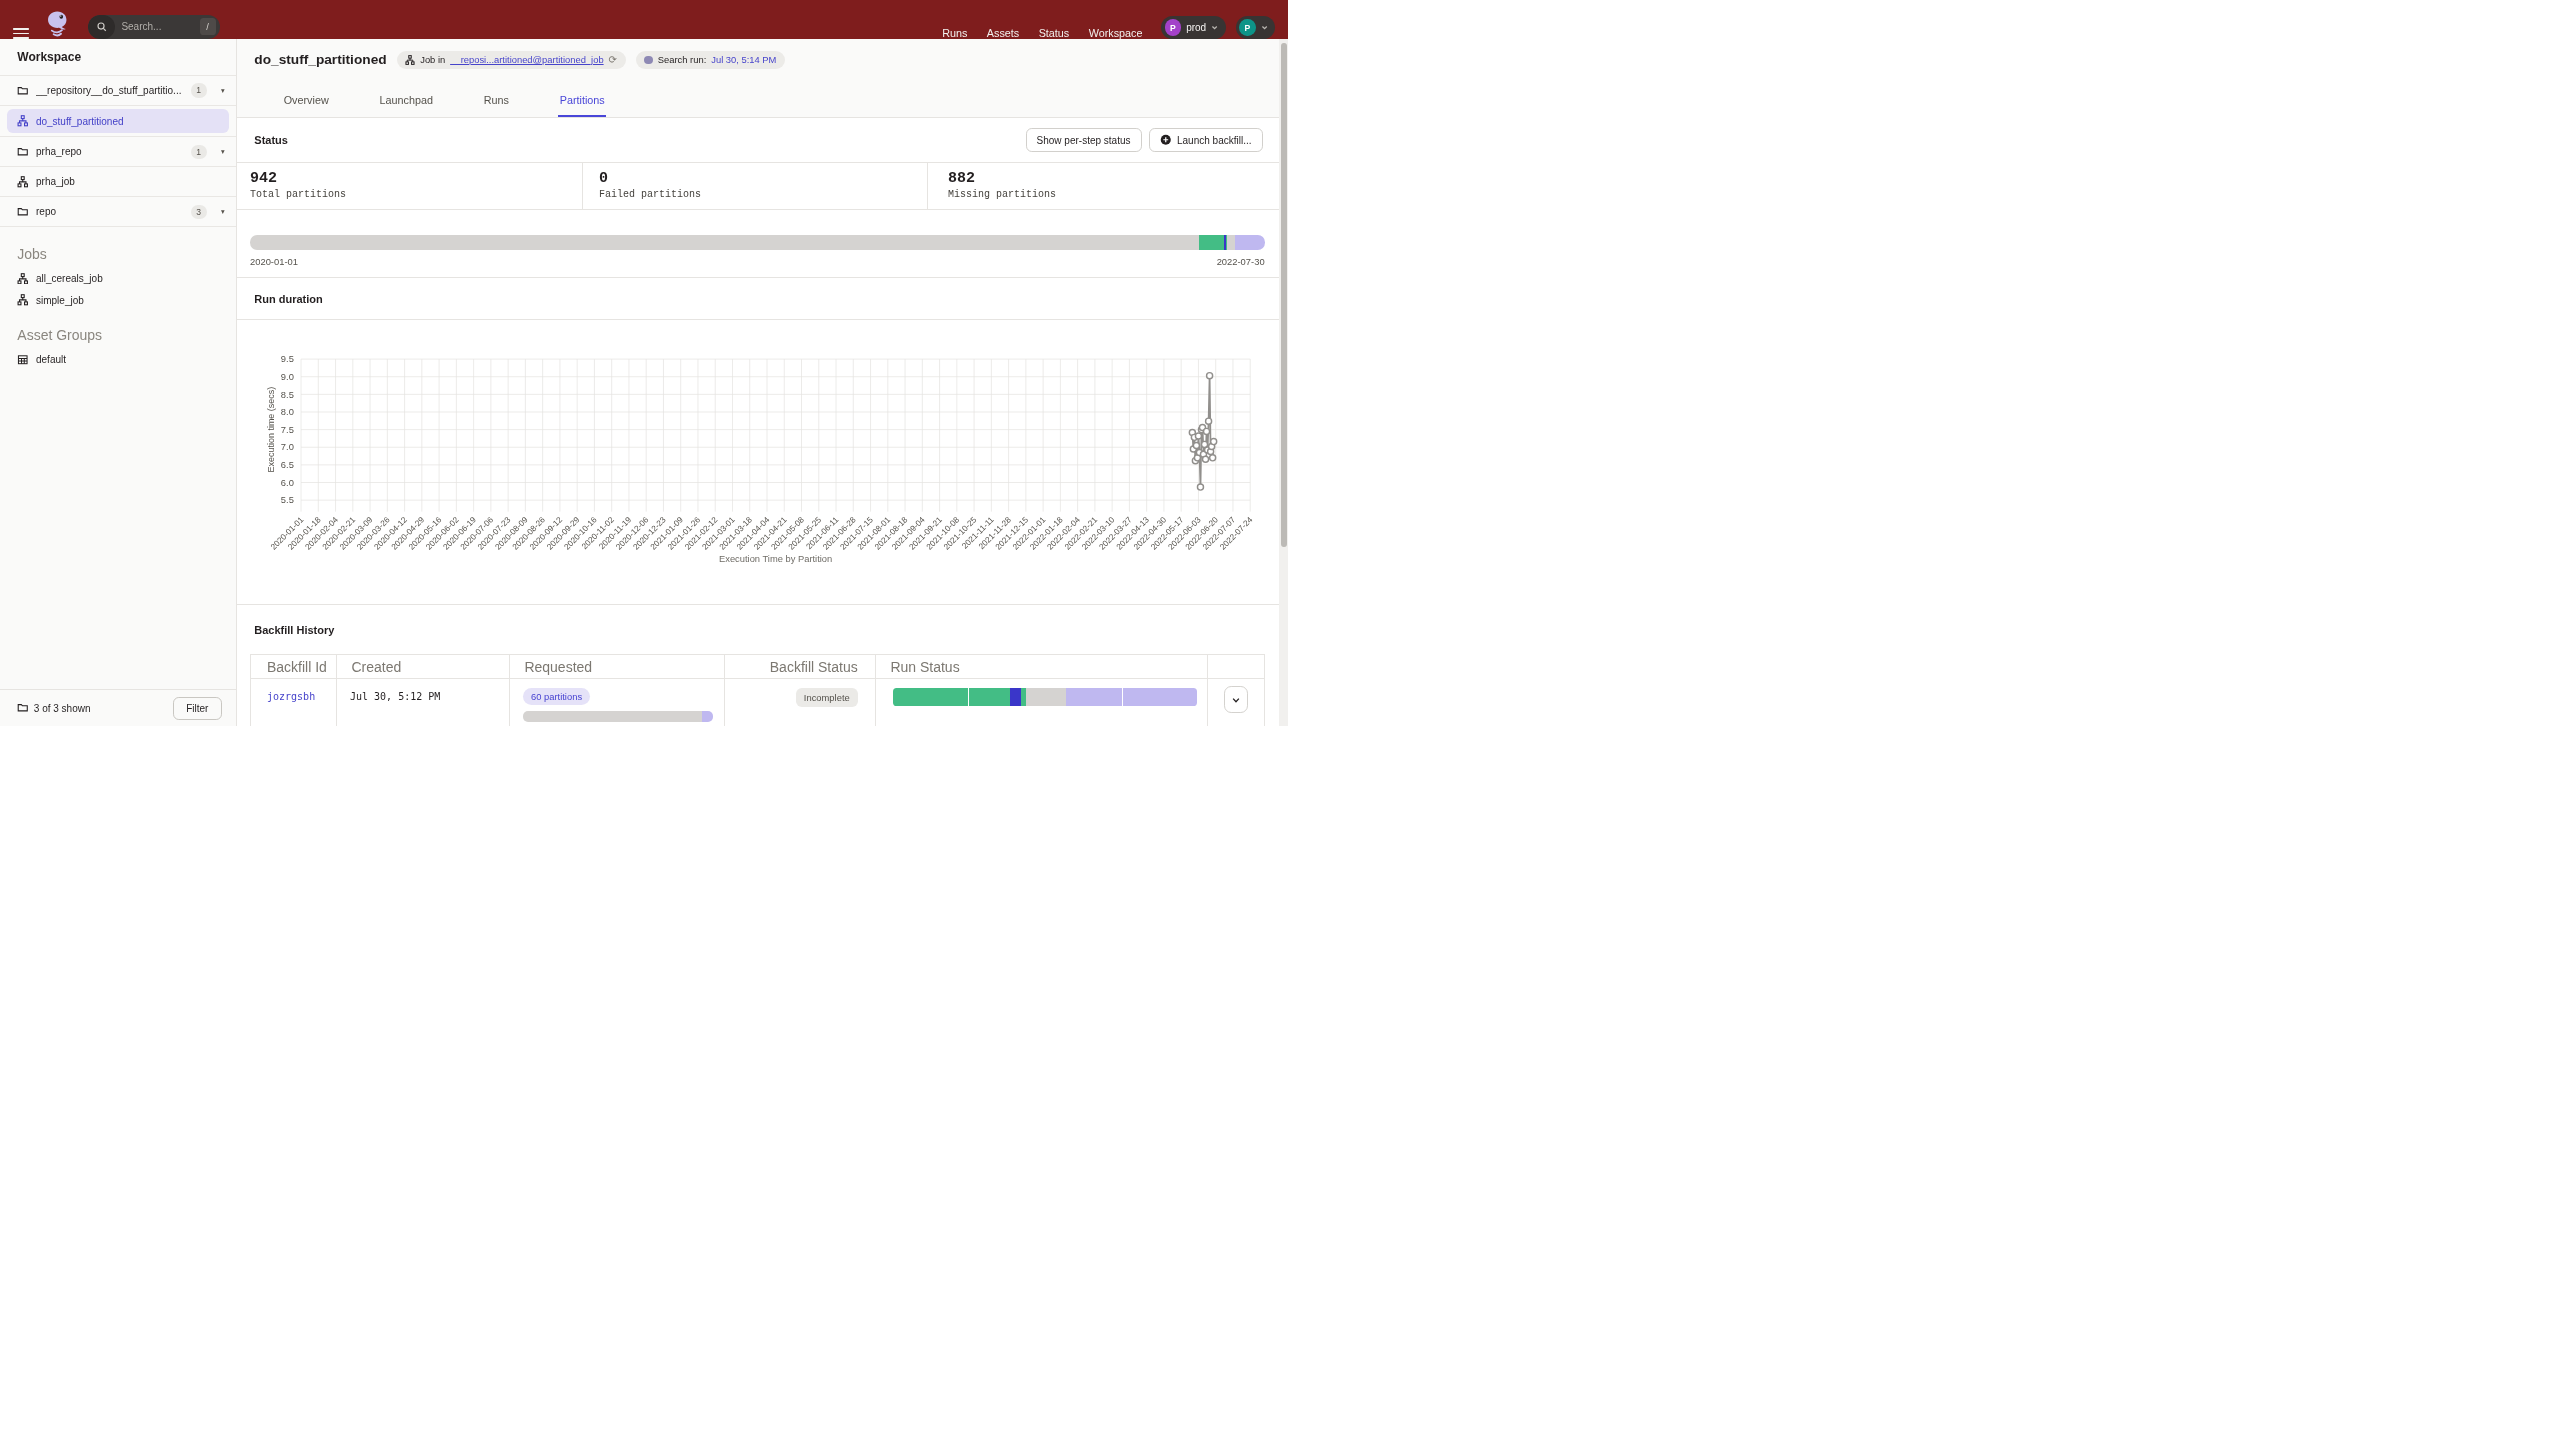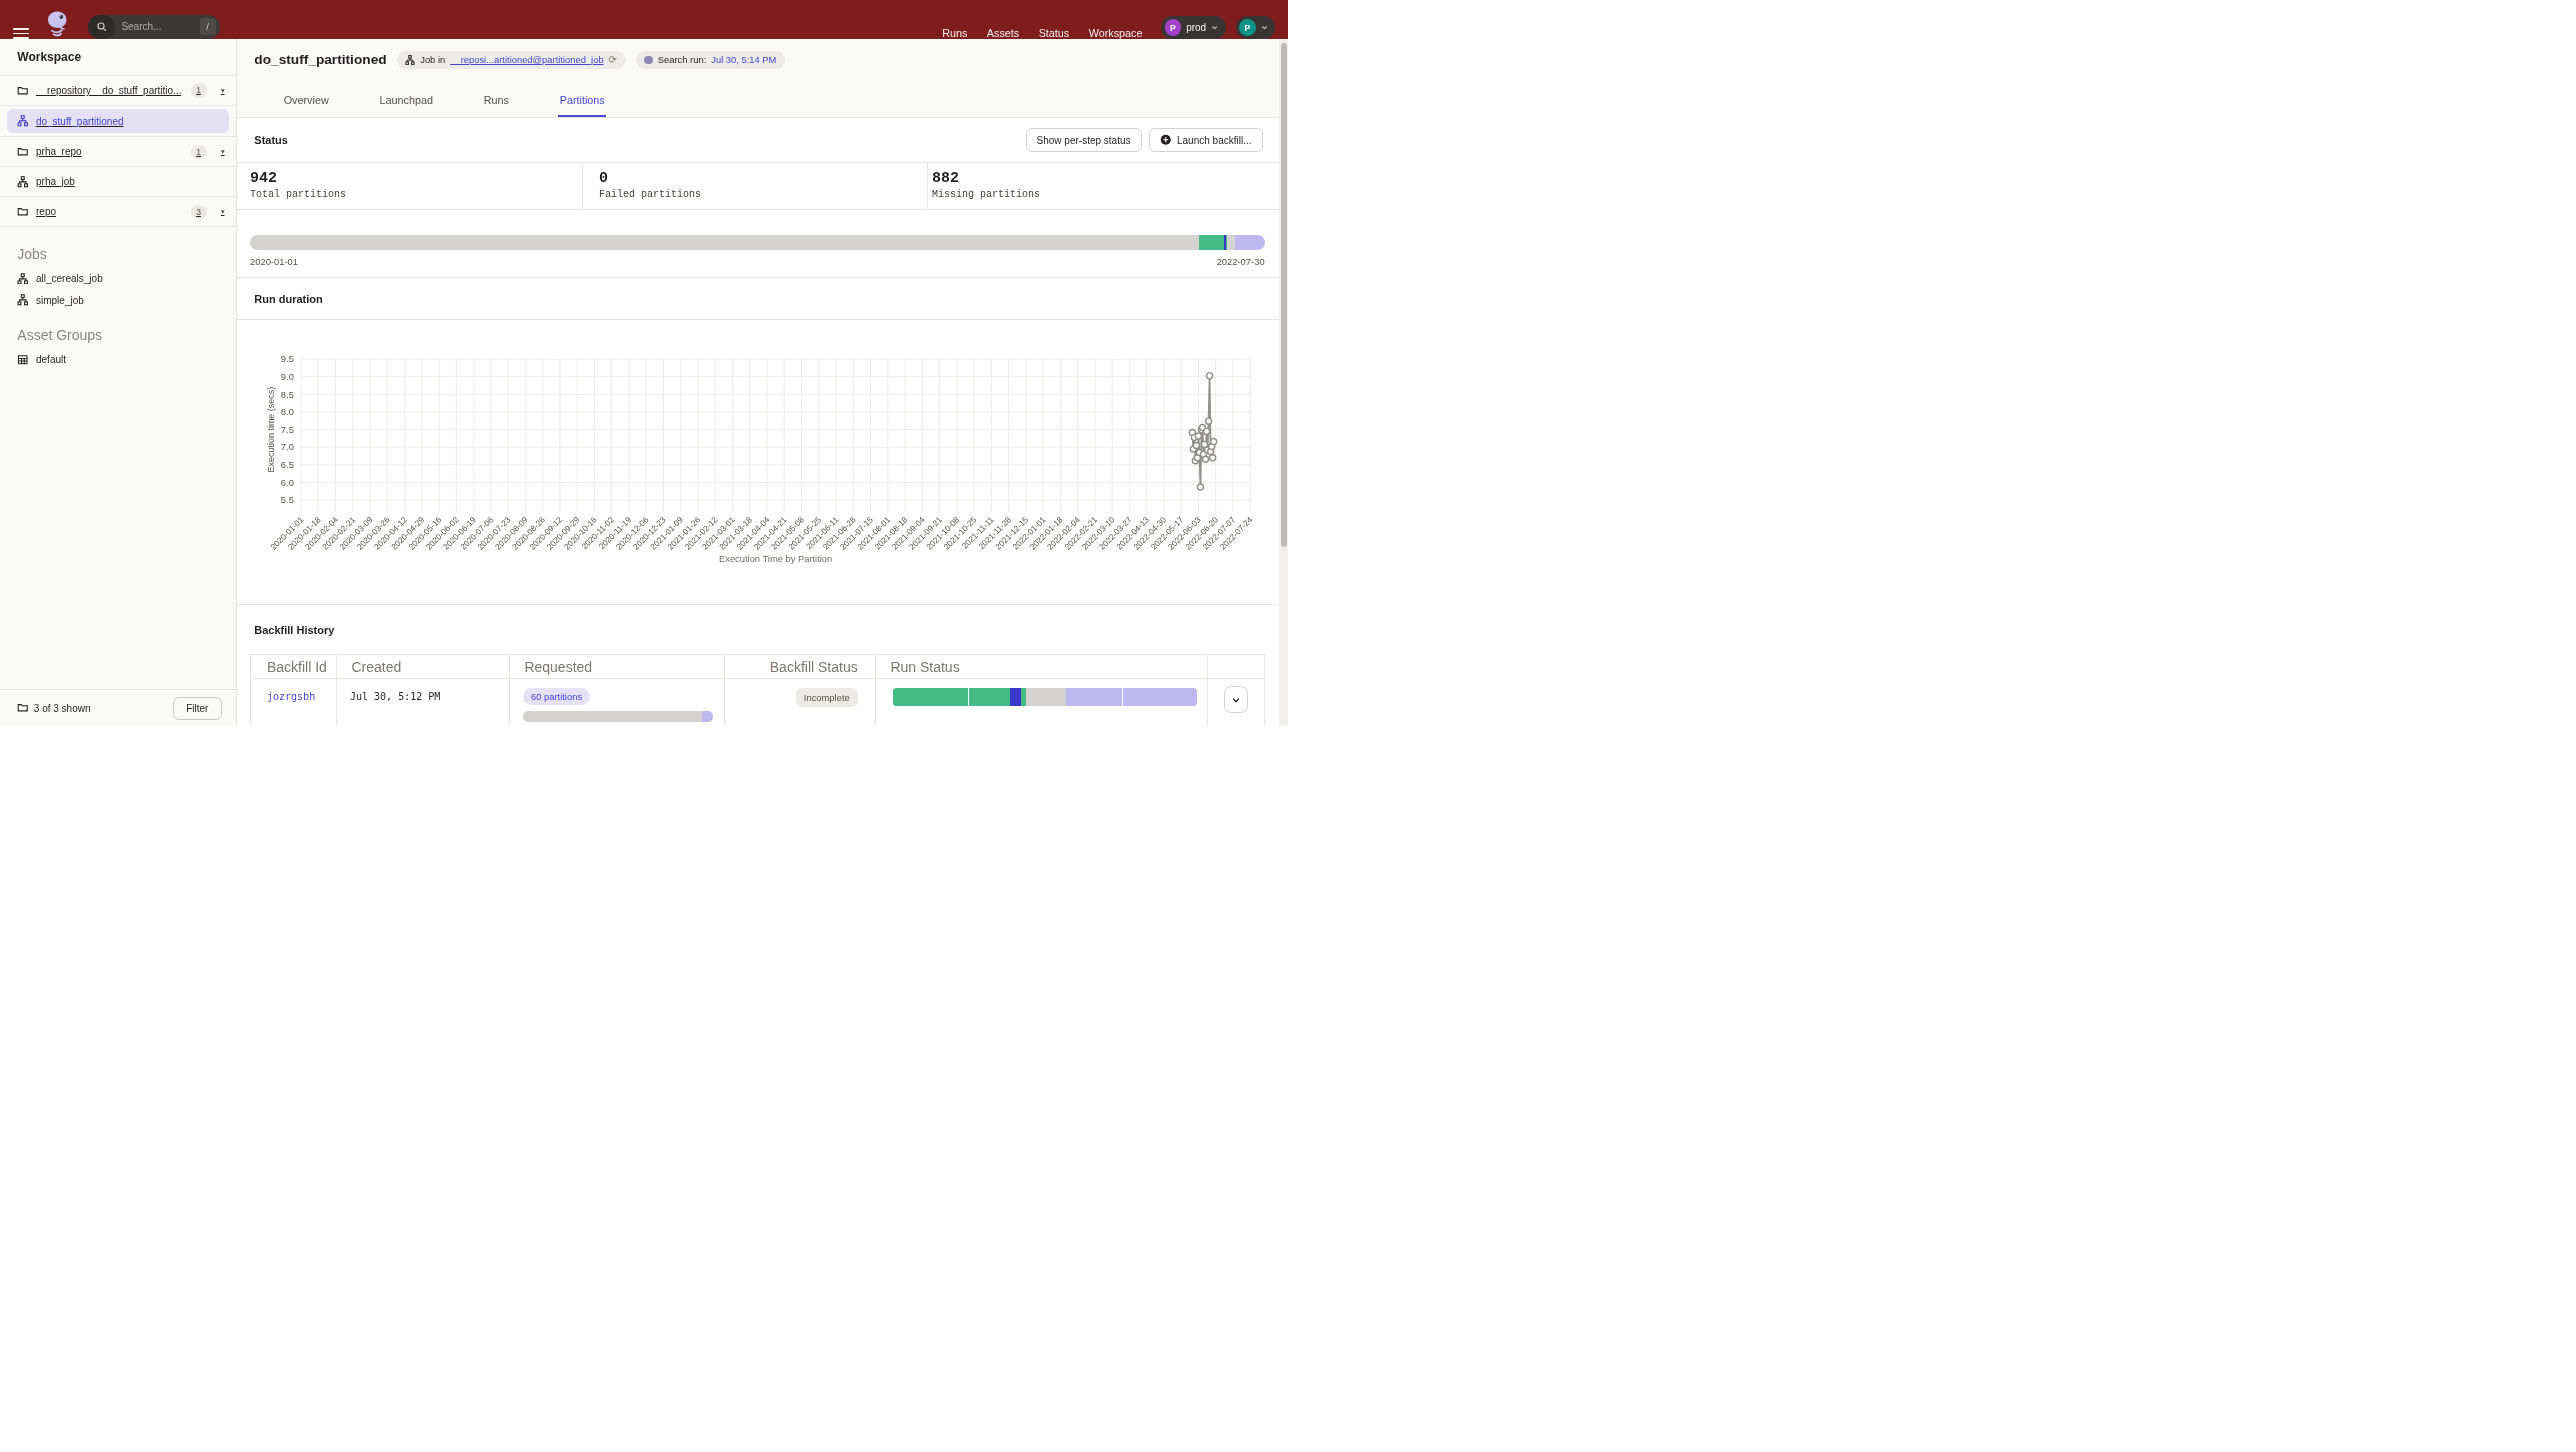--- a/index.html
+++ b/index.html
@@ -32,21 +32,21 @@
   .topnav .navlink { color:#f2f1ef; font-size:10.8px; cursor:pointer; }
   .idpill { height:23px; border-radius:11.5px; background:#383433; display:flex; align-items:center; gap:5px; padding:0 7.2px 0 3.6px; cursor:pointer; }
   .avatar { width:16.5px; height:16.5px; border-radius:50%; color:#fff; font-size:8.6px; font-weight:bold; display:flex; align-items:center; justify-content:center; }
   .idpill .lbl { color:#f4f3f1; font-size:10px; }
   .chev { width:7.2px; height:7.2px; }
   .chev polyline { fill:none; stroke:#b9b6b1; stroke-width:1.8; }
 
   
   .sidebar { position:absolute; top:39px; left:0; width:237px; bottom:0; background:#fafaf9; border-right:0.7px solid #e6e4e1; }
   .ws-title { height:36px; display:flex; align-items:center; padding:0 17.3px; font-size:12px; font-weight:600; }
-  .ws-list { border-top:0.7px solid #e9e7e4;text-decoration:underline; }
+  .ws-list { border-top:0.7px solid #e9e7e4; }
   .ws-row { height:30px; display:flex; align-items:center; gap:7.2px; padding:0 11.5px 0 17.3px; border-bottom:0.7px solid #e9e7e4; font-size:10px; cursor:pointer; }
   .ws-row .label { white-space:nowrap; overflow:hidden; }
   .count-badge { margin-left:auto; min-width:16px; height:14.4px; padding:0 5px; background:#eae9e6; border-radius:7.2px;
      font-size:8.6px; color:#55514b; display:flex; align-items:center; justify-content:center; }
   .caret { font-size:7.2px; color:#55514b; margin-left:7.2px; }
   .sel-wrap { padding:2.9px 7.2px; border-bottom:0.7px solid #e9e7e4; }
   .sel-pill { height:24.5px; border-radius:5.8px; background:#e4e1f6; color:#4340c8; display:flex; align-items:center; gap:7.2px; padding:0 10px; font-size:10px; cursor:pointer; }
   .side-sec { margin:18.7px 0 5.8px 17.3px; font-size:14px; color:#8a867f; }
   .side-item { height:21.6px; display:flex; align-items:center; gap:7.2px; padding:0 17.3px; font-size:10px; cursor:pointer; }
   .side-bottom { position:absolute; bottom:0; left:0; width:100%; height:37px; border-top:0.7px solid #e6e4e1;
@@ -71,21 +71,21 @@
   .status-head { height:45px; display:flex; align-items:center; padding:0 16.5px 0 17.3px; border-bottom:0.7px solid #e6e4e1; }
   .sec-title { font-size:11px; font-weight:700; }
   .head-btns { margin-left:auto; display:flex; gap:7.2px; }
   .btn { height:24.5px; border:0.7px solid #d2d0cc; border-radius:5.8px; background:#fff; font-size:10px; color:#231f20;
      display:flex; align-items:center; gap:5.8px; padding:0 10px; cursor:pointer; font-family:inherit; }
 
   .stats { height:47px; display:flex; border-bottom:0.7px solid #e6e4e1; }
   .stat { padding:6.5px 0 0 13px;font-family:Liberation Mono, monospace; }
   .stat:nth-child(1){ flex:0 0 345px; }
   .stat:nth-child(2){ flex:0 0 345px; border-left:0.7px solid #e6e4e1; padding-left:16px; }
-  .stat:nth-child(3){ flex:1; border-left:0.7px solid #e6e4e1; padding-left:4px; }
+  .stat:nth-child(3){ flex:1; border-left:0.7px solid #e6e4e1; padding-left:20px; }
   .stat .v { font-size:15px; font-weight:700; }
   .stat .l { font-size:10px; color:#45423d; margin-top:2.2px; }
 
   .partition-band { height:68px; padding:25px 14.4px 0 13px; border-bottom:0.7px solid #e6e4e1; }
   .segbar { display:flex; overflow:hidden; width:100%; }
   .segbar span { height:100%; flex:0 0 auto; }
   .band-bar { height:15px; border-radius:7.2px; }
   .band-labels { display:flex; justify-content:space-between; font-size:9.4px; color:#55524c; margin-top:5.8px; }
 
   .rd-head { height:42px; display:flex; align-items:center; padding:0 17.3px; border-bottom:0.7px solid #e6e4e1; }

